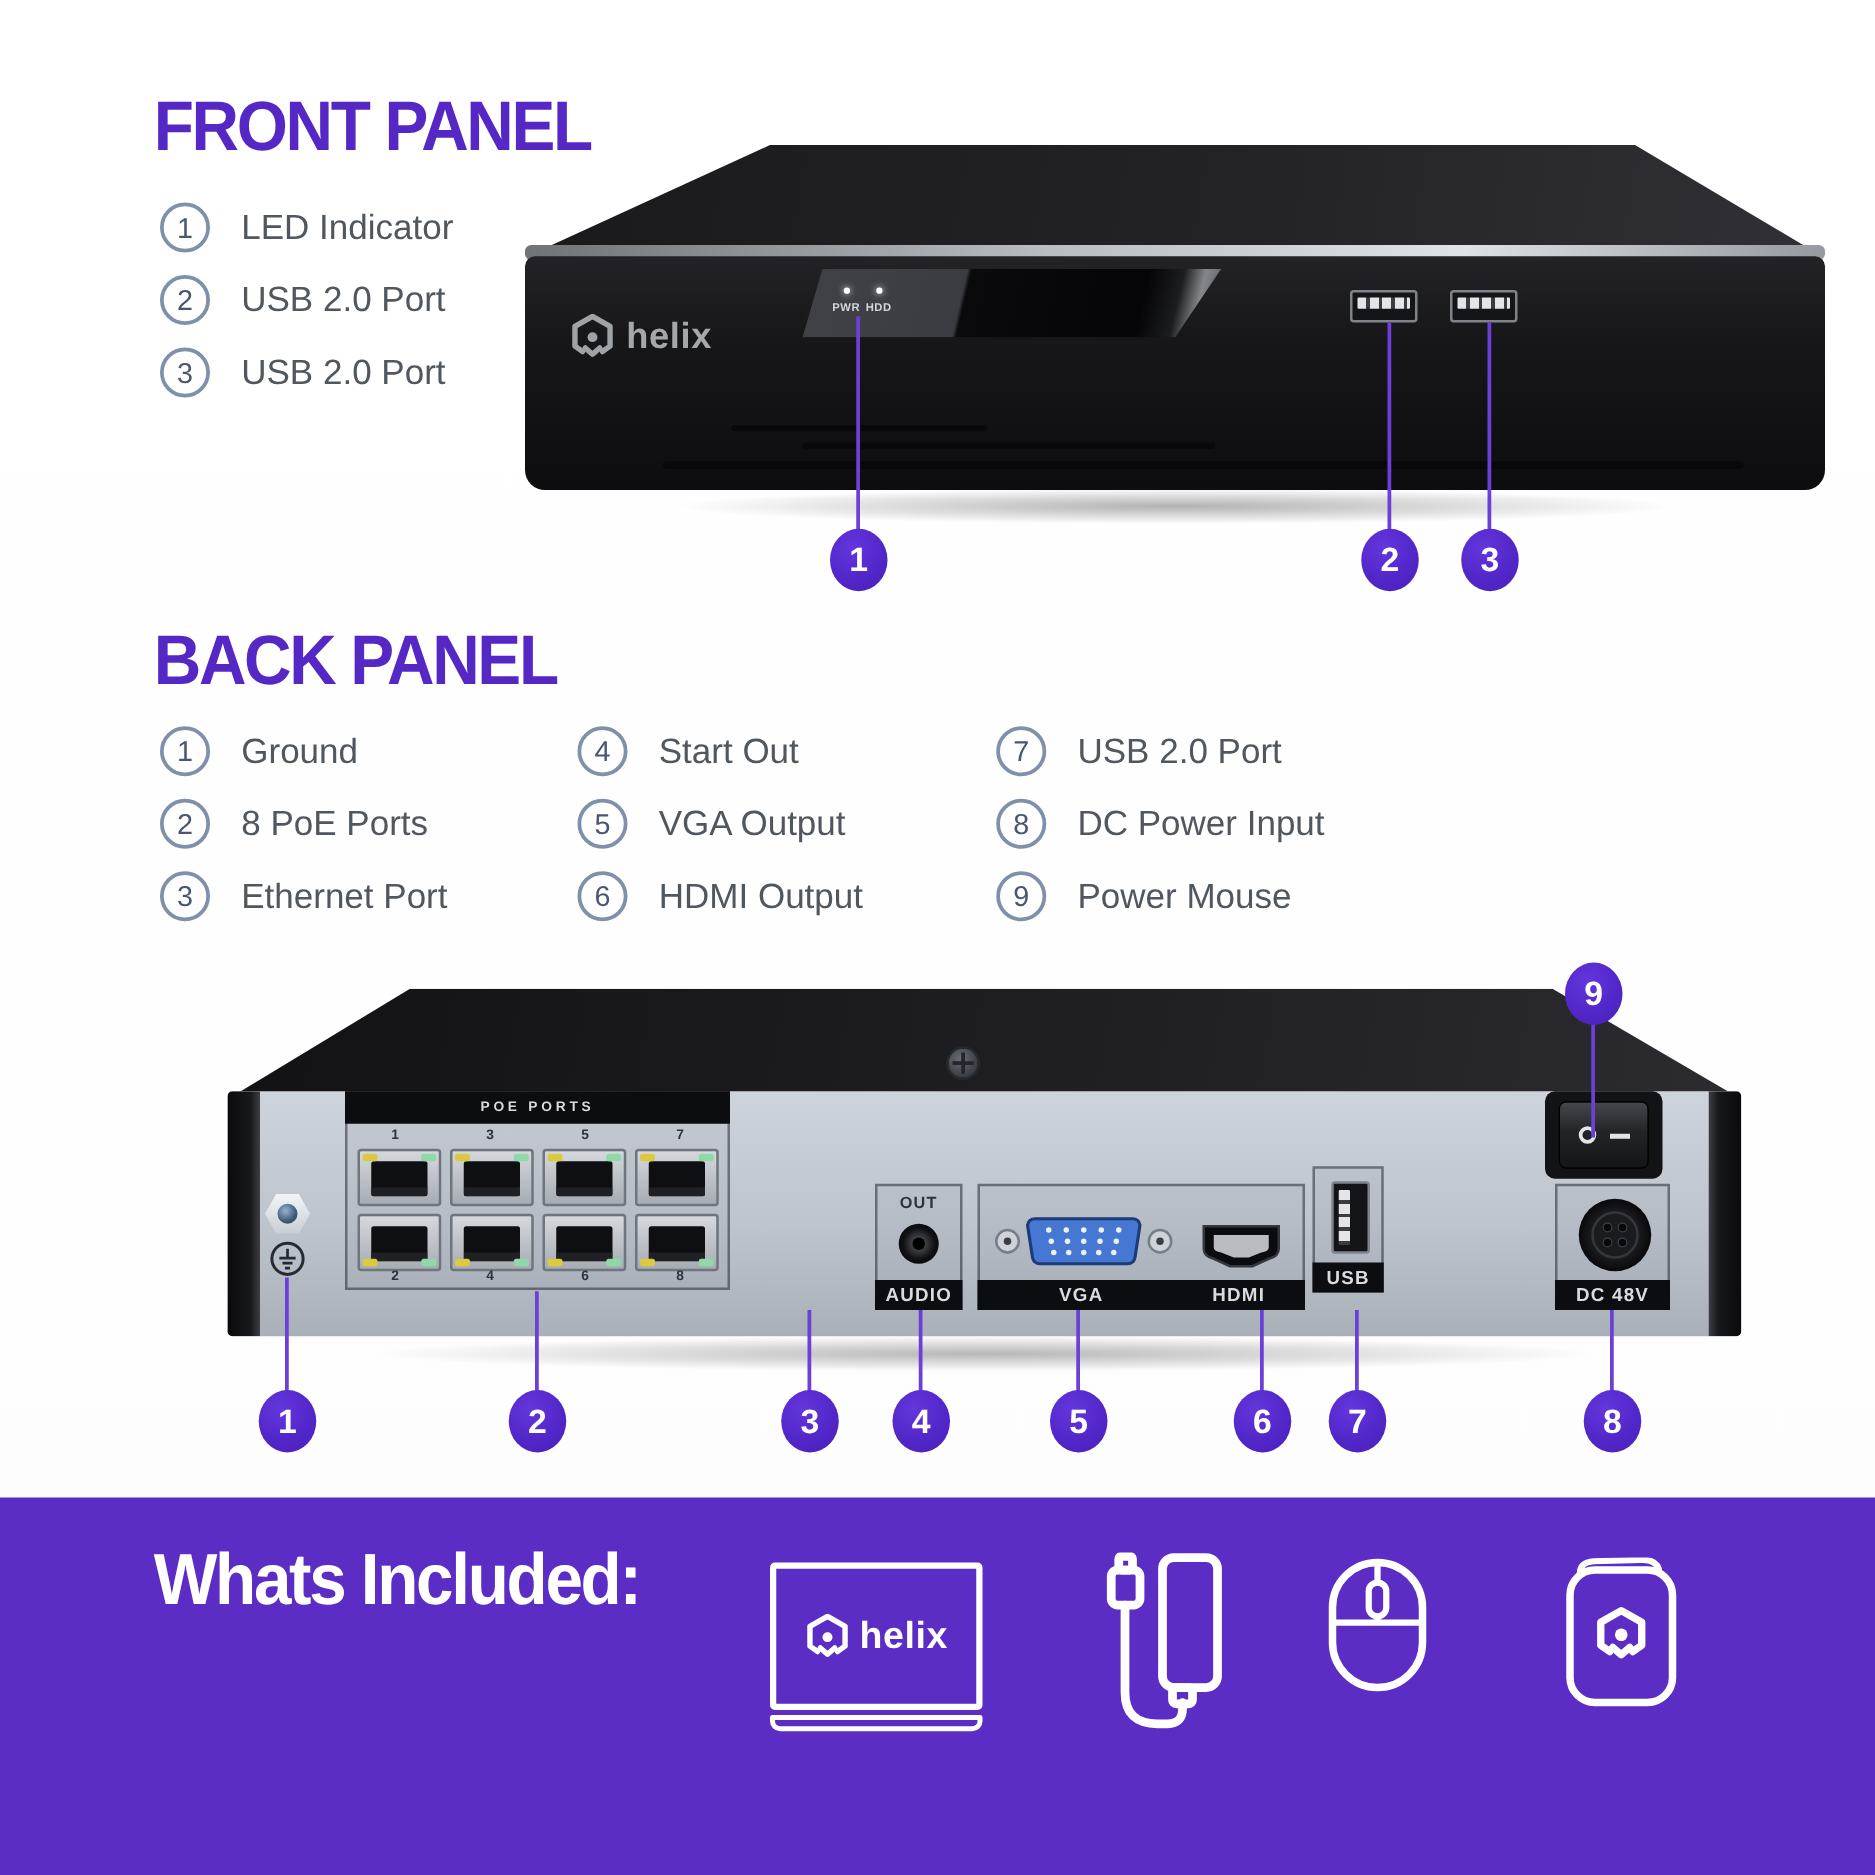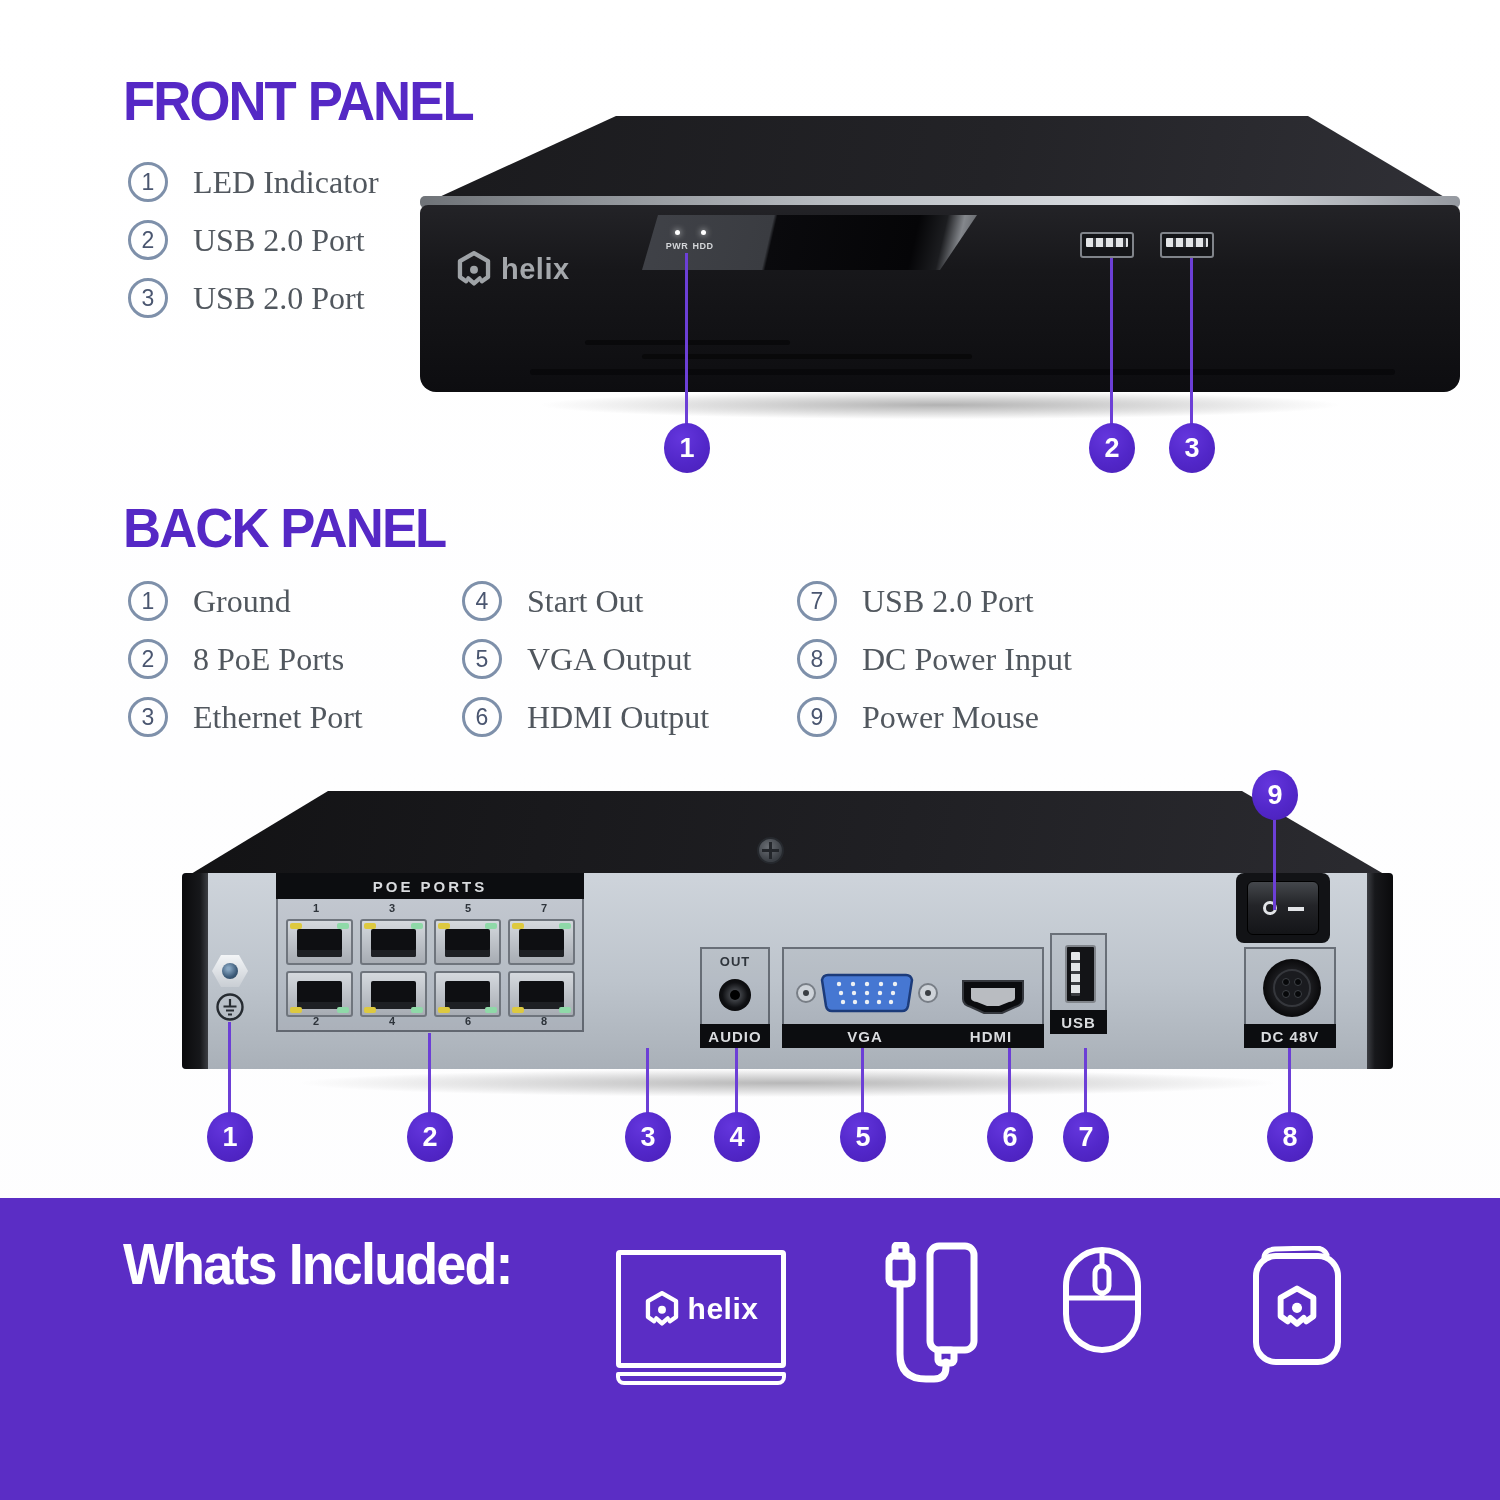--- a/index.html
+++ b/index.html
@@ -9,21 +9,21 @@
 
   
   .sec-title { position:absolute; font-weight:bold; font-size:56px; letter-spacing:-2px;
     color:#5528c5; transform:scaleX(.94); transform-origin:left top; white-space:nowrap; }
 
   
   .legend-row { display:flex; align-items:center; height:40px; margin-bottom:18px; }
   .legend-circle { width:40px; height:40px; border:3px solid #7e90aa; border-radius:50%;
     display:flex; align-items:center; justify-content:center;
     font-size:23px; font-weight:500; color:#4a5670; flex:0 0 auto; }
-  .legend-label { margin-left:25px; font-size:32px; color:#51575e; white-space:nowrap;font-family:Liberation Serif, serif; }
+  .legend-label { margin-left:25px; font-size:28px; color:#51575e; white-space:nowrap; }
 
   
   .callout-line { position:absolute; width:3px; background:#6c3fd6; z-index:6; }
   .callout-badge { position:absolute; width:46px; height:50px; border-radius:50%;
     background:radial-gradient(circle at 38% 30%, #6436dd 0%, #5227c9 55%, #4a1fb8 100%);
     color:#ffffff; font-size:27px; font-weight:bold; display:flex; align-items:center; justify-content:center;
     z-index:7; }
 
   
   #front-device { position:absolute; left:420px; top:112px; width:1040px; height:310px; z-index:1; }
@@ -76,21 +76,21 @@
     background:linear-gradient(180deg,#f3f5f7,#c9ced4); }
   .hex-nut .hole { position:absolute; left:10px; top:8px; width:16px; height:16px; border-radius:50%;
     background:radial-gradient(circle at 40% 35%,#87a6c2 10%,#3c5a78 60%,#243c52 100%); }
   .ground-sym { position:absolute; left:35px; top:207px; width:30px; height:30px; }
 
   .panel-block { position:absolute; border:2px solid rgba(38,44,52,.55); background:rgba(10,12,16,.04); }
   .block-label { position:absolute; left:-2px; bottom:-2px; right:-2px; height:24px; background:#0c0d10;
     color:#d9dbde; font-size:15px; font-weight:600; letter-spacing:1px;
     display:flex; align-items:center; justify-content:center; }
   .poe-titlebar { position:absolute; left:-2px; top:-2px; right:-2px; height:26px; background:#0c0d10;
-    color:#d9dbde; font-size:15px; font-weight:600; letter-spacing:3px;
+    color:#d9dbde; font-size:11px; font-weight:600; letter-spacing:3px;
     display:flex; align-items:center; justify-content:center; }
   .poe-nums { position:absolute; left:0; width:100%; display:flex; }
   .poe-nums span { width:25%; text-align:center; font-size:11px; font-weight:bold; color:#2e343b; }
   .poe-grid { position:absolute; left:8px; top:44px; width:292px; }
   .poe-row { display:flex; gap:7px; margin-bottom:6px; }
   .rj45 { position:relative; width:67px; height:46px; border:2px solid #6f757d; border-radius:3px;
     background:linear-gradient(180deg,#d5d9de,#a7acb3); }
   .rj45 .jack { position:absolute; left:9px; top:8px; width:45px; height:28px; background:#0e0f12;
     border-radius:2px; box-shadow:inset 0 -7px 0 #1e2024; }
   .rj45.b .jack { top:8px; }

